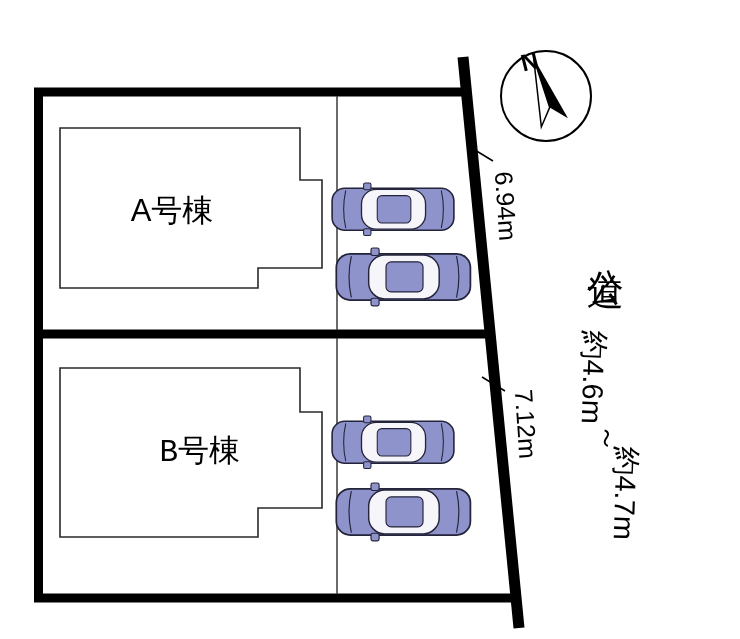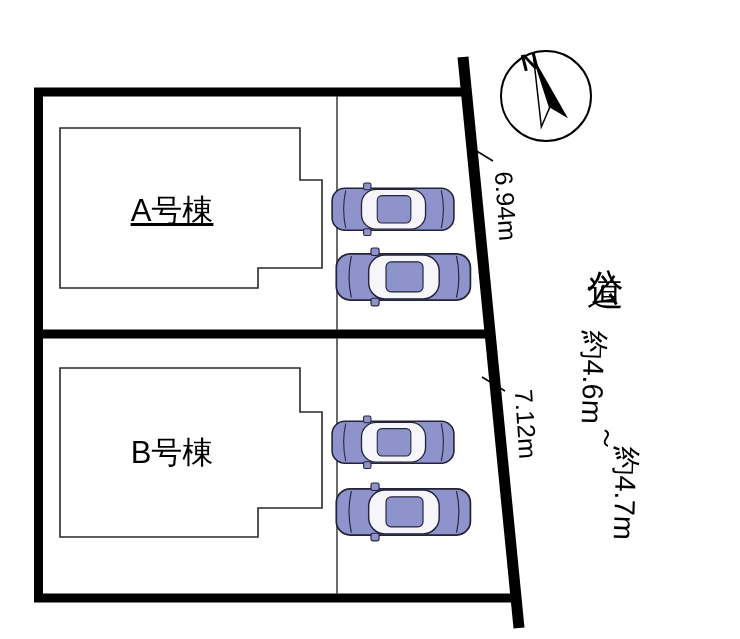--- a/index.html
+++ b/index.html
@@ -2,22 +2,22 @@
 <html><head>
 <meta charset="utf-8">
 <style>
   html,body{margin:0;padding:0;background:#ffffff;}
   .canvas{
     position:relative;width:740px;height:639px;background:#ffffff;overflow:hidden;
     font-family:"Liberation Sans","DejaVu Sans",sans-serif;color:#000;
   }
   .plan-svg{position:absolute;left:0;top:0;}
   .label{position:absolute;white-space:nowrap;line-height:1.05;}
-  .lbl-bldg-a{left:92px;top:195px;width:160px;text-align:center;font-size:31px;text-decoration:underline;}
-  .lbl-bldg-b{left:92px;top:437px;width:160px;text-align:center;font-size:31px;}
+  .lbl-bldg-a{left:92px;top:195px;width:160px;text-align:center;font-size:31px;}
+  .lbl-bldg-b{left:80px;top:437px;width:160px;text-align:right;font-size:31px;font-family:Liberation Mono, monospace;}
   .lbl-frontage-a{left:462px;top:193px;width:88px;text-align:center;font-size:25px;transform:rotate(86deg);}
   .lbl-frontage-b{left:482px;top:411px;width:88px;text-align:center;font-size:25px;transform:rotate(86deg);}
   .lbl-road-name{left:585px;top:240px;font-size:37px;writing-mode:vertical-rl;text-orientation:upright;letter-spacing:5px;}
   .lbl-road-min{left:536px;top:362px;width:114px;text-align:center;font-size:29px;transform:rotate(92deg);}
   .lbl-road-tilde{left:591px;top:423px;width:34px;text-align:center;font-size:29px;transform:rotate(92deg);}
   .lbl-road-max{left:568px;top:478px;width:114px;text-align:center;font-size:29px;transform:rotate(92deg);}
   .lbl-north{left:521px;top:49px;font-size:24px;font-weight:bold;transform:rotate(-14deg);}
 </style>
 </head>
 <body>

